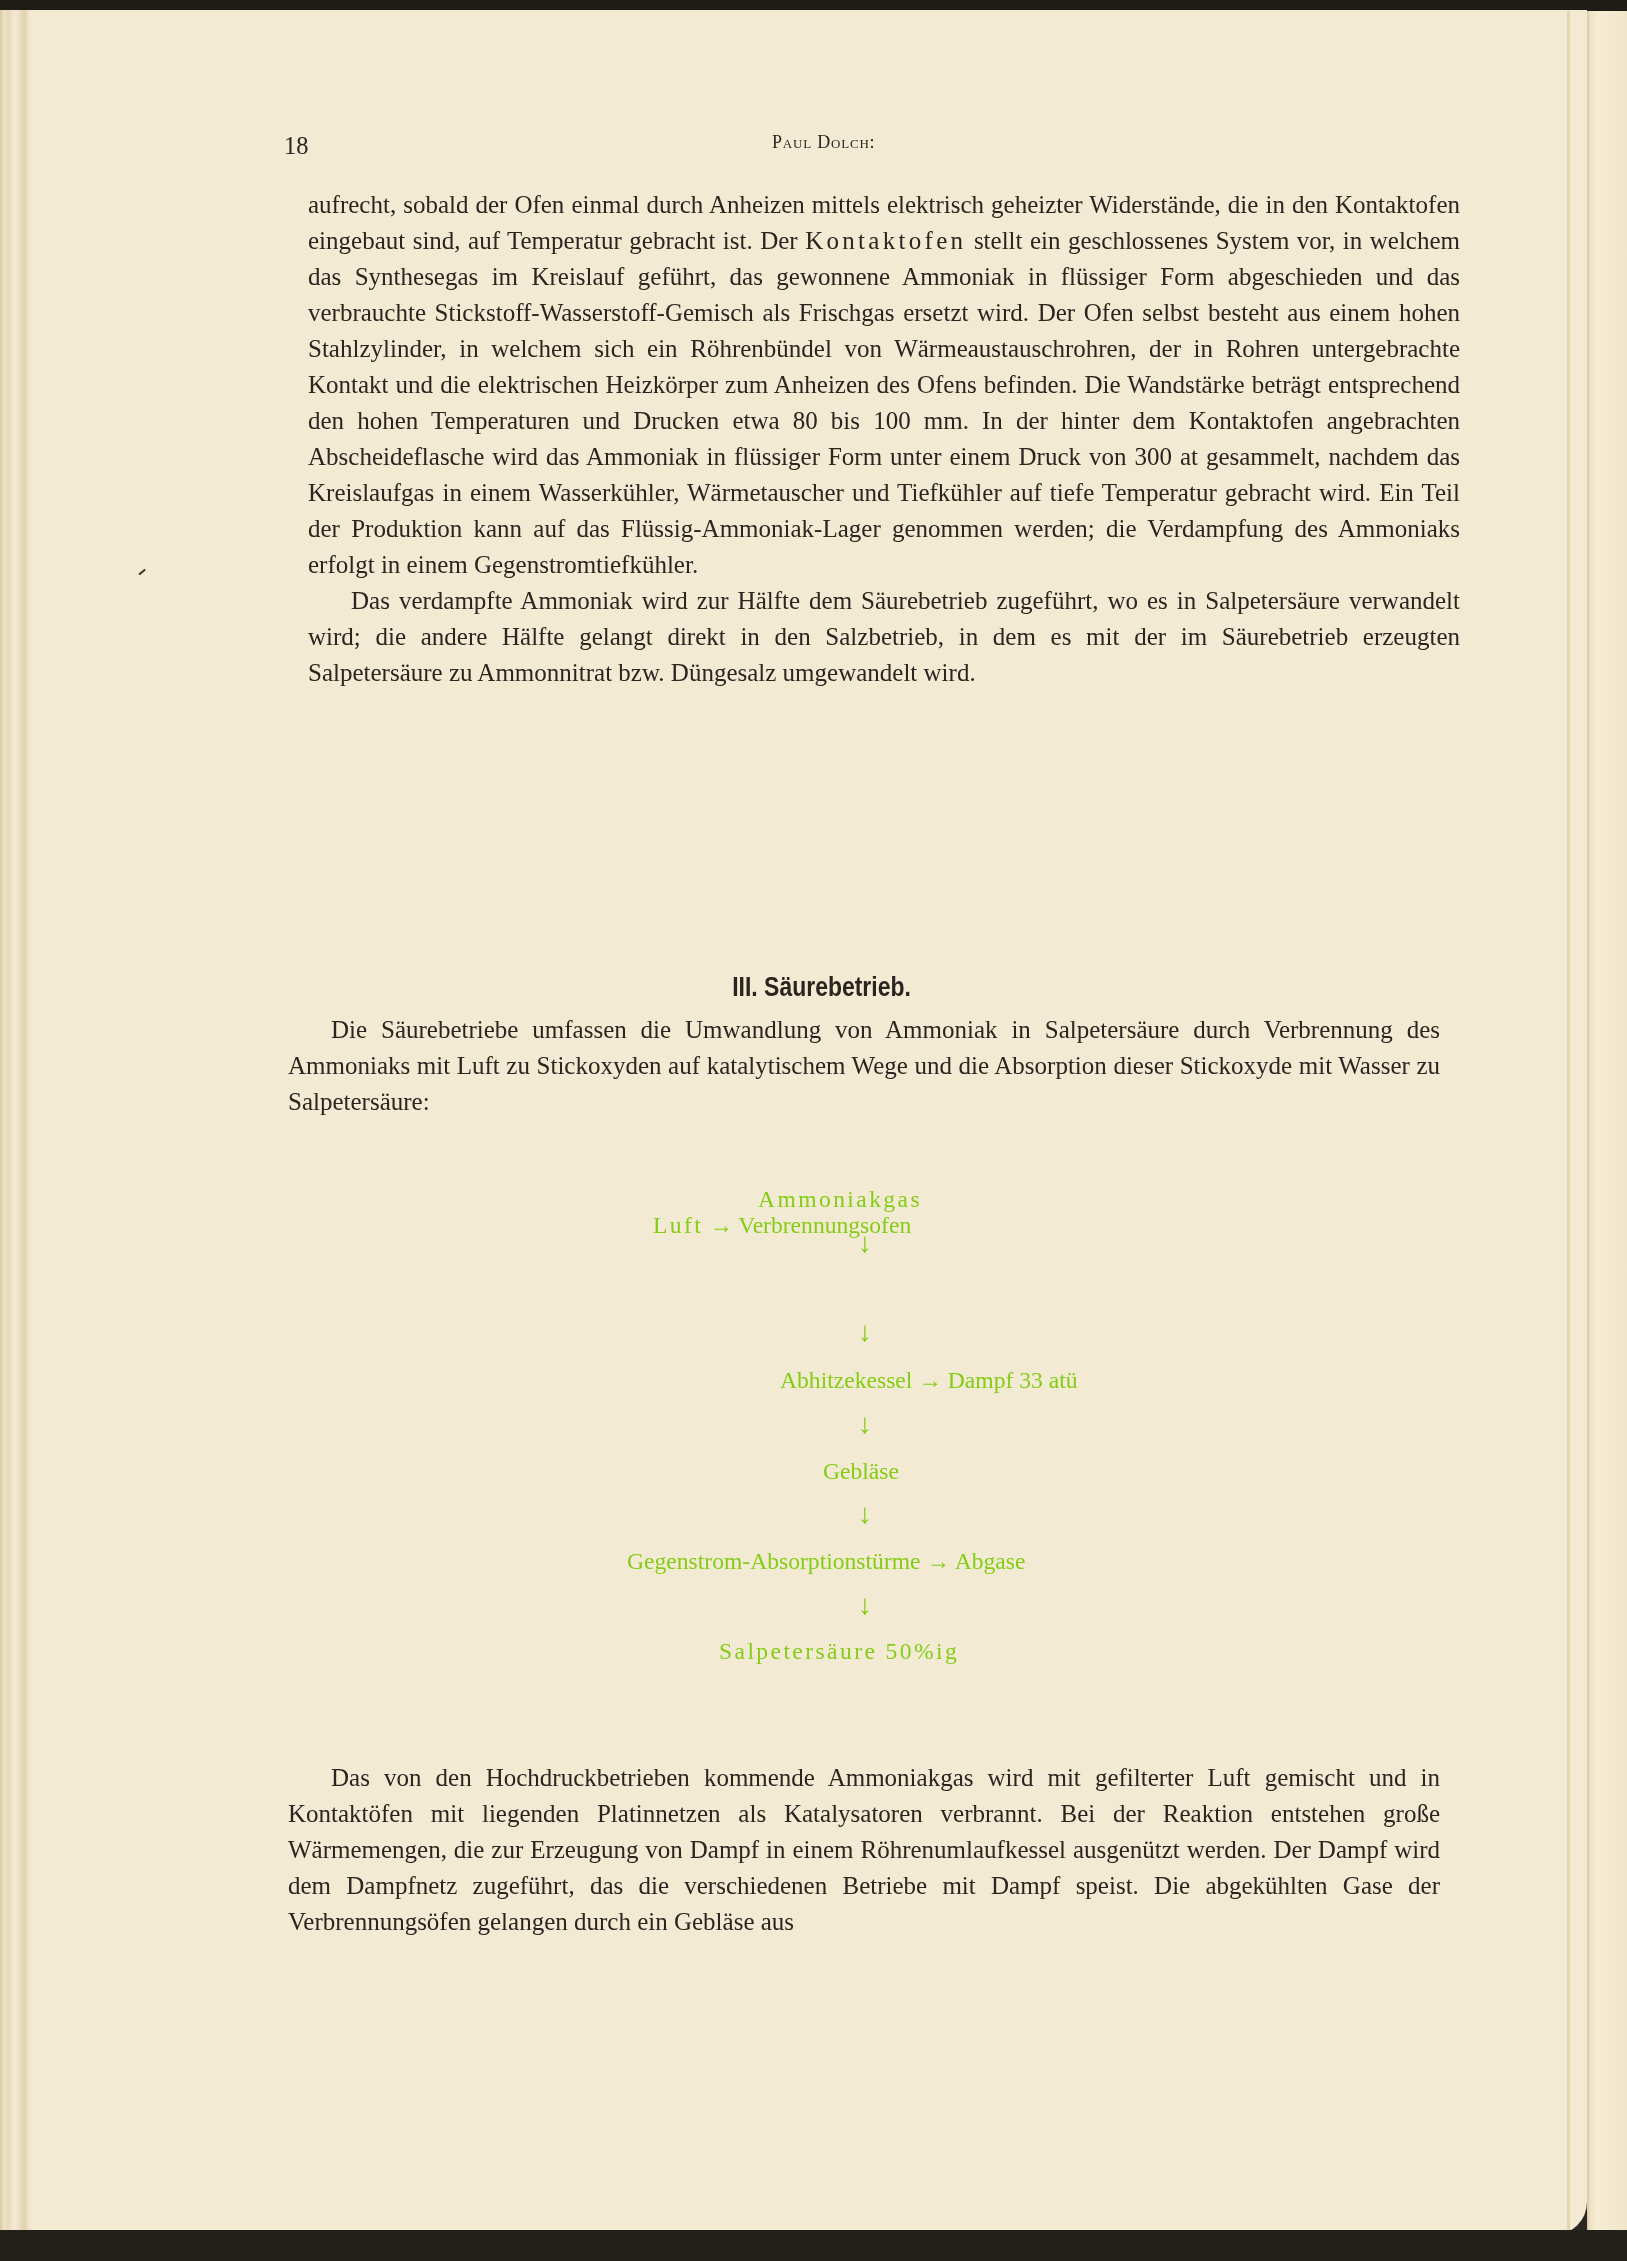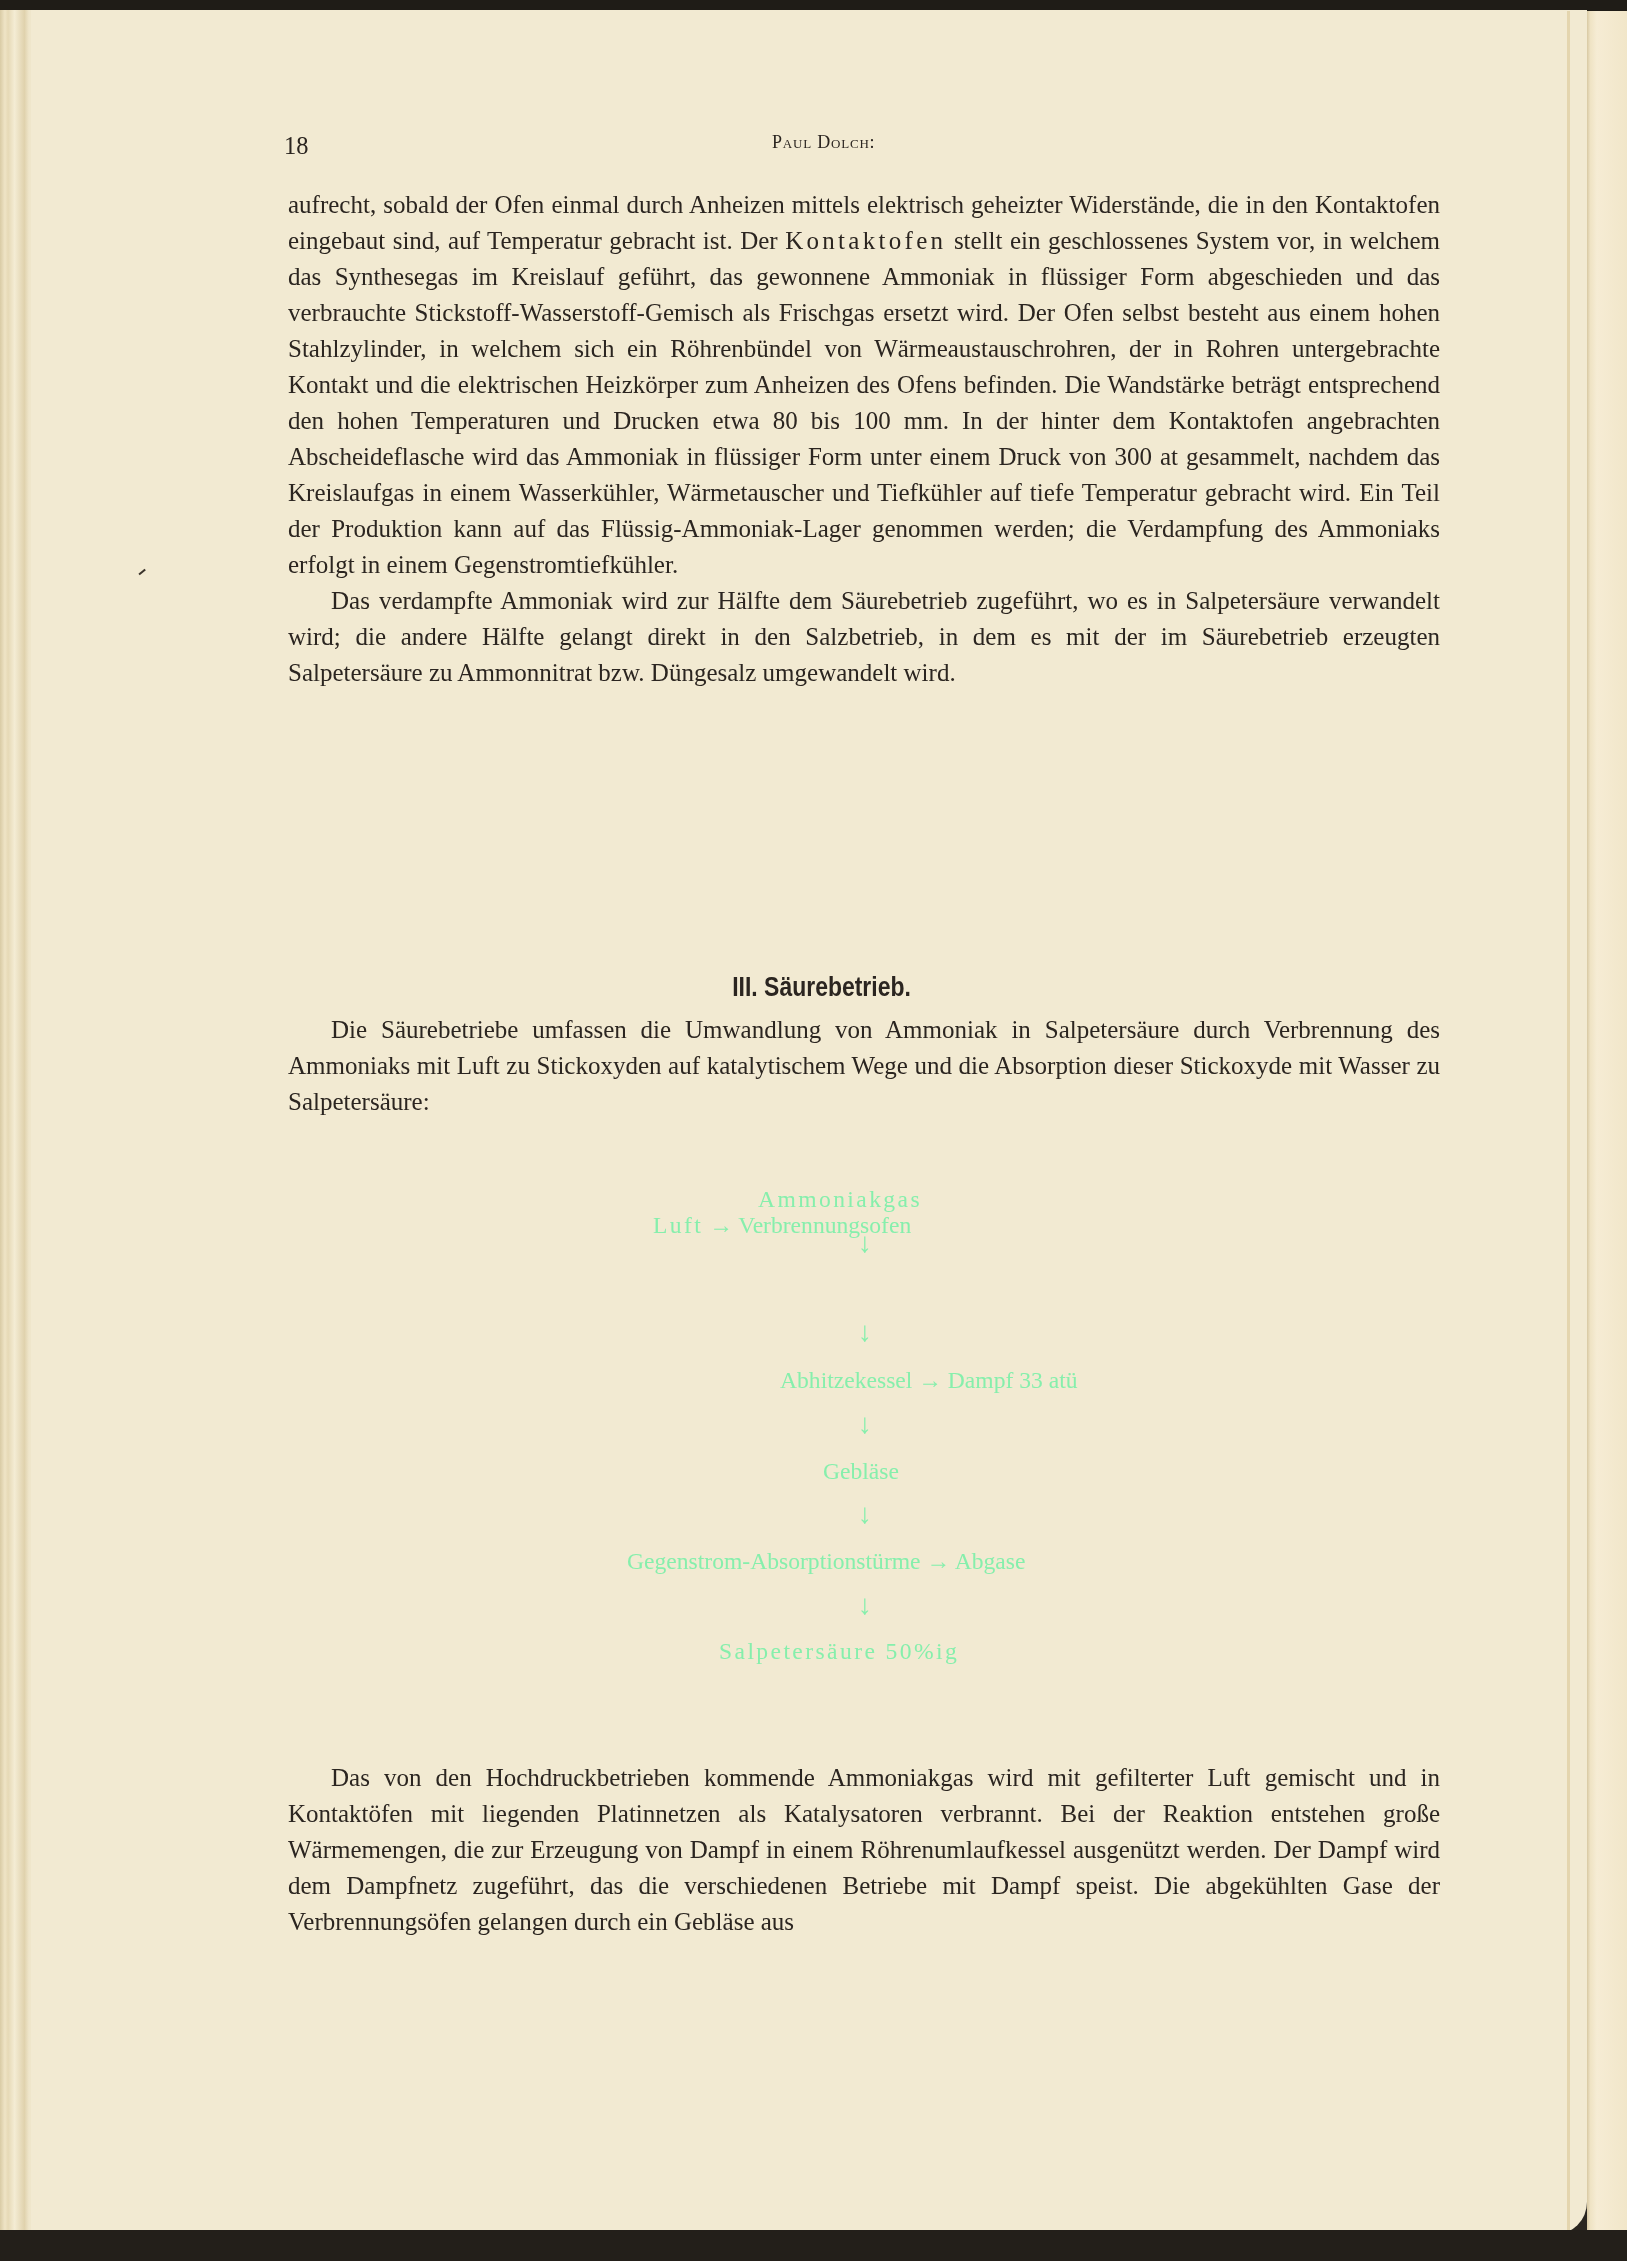--- a/index.html
+++ b/index.html
@@ -37,42 +37,42 @@
   .text p { margin:0; }
   .indent { text-indent:43px; }
   .spaced { letter-spacing:3.3px; }
 
   .section-heading {
     position:absolute; top:972px; left:0; width:1627px; text-align:center;
     font-family:"Liberation Sans","DejaVu Sans",sans-serif; font-weight:bold; font-size:27px;
     color:#2b2520; transform:scaleX(0.85); transform-origin:867px 0;
   }
 
-  .flow { position:absolute; color:#86efac; font-family:"Liberation Serif","DejaVu Serif",serif; font-size:23.6px; white-space:nowrap; }
+  .flow { position:absolute; color:#84cc16; font-family:"Liberation Serif","DejaVu Serif",serif; font-size:23.6px; white-space:nowrap; }
   .flow .arrow-down { position:absolute; font-size:28px; line-height:28px; }
   .wide { letter-spacing:2.4px; }
   .mark { position:absolute; left:138px; top:571px; width:8.1px; height:1.6px; background:#3a332b; transform:rotate(-40deg); }
 </style>
 </head>
 <body>
 
 <div class="top-edge"></div>
 <div class="page"></div>
 <div class="page-stack-left"></div>
 <div class="right-strip"></div>
 <div class="gutter-line"></div>
 <div class="bottom-edge"></div>
 <div class="mark"></div>
 
 <div class="running-head">
   <span class="page-number">18</span>
   <span class="running-title">Paul Dolch:</span>
 </div>
 
-<div class="text" style="top:187px;">
+<div class="text" style="top:187px;margin-left:20px;">
   <p><span>aufrecht, sobald der Ofen einmal durch Anheizen mittels elektrisch geheizter Widerstände, die in den Kontaktofen eingebaut sind, auf Temperatur gebracht ist. Der </span><span class="spaced">Kontaktofen</span><span> stellt ein geschlossenes System vor, in welchem das Synthesegas im Kreislauf geführt, das gewonnene Ammoniak in flüssiger Form abgeschieden und das verbrauchte Stickstoff-Wasserstoff-Gemisch als Frischgas ersetzt wird. Der Ofen selbst besteht aus einem hohen Stahlzylinder, in welchem sich ein Röhrenbündel von Wärmeaustauschrohren, der in Rohren untergebrachte Kontakt und die elektrischen Heizkörper zum Anheizen des Ofens befinden. Die Wandstärke beträgt entsprechend den hohen Temperaturen und Drucken etwa 80 bis 100 mm. In der hinter dem Kontaktofen angebrachten Abscheideflasche wird das Ammoniak in flüssiger Form unter einem Druck von 300 at gesammelt, nachdem das Kreislaufgas in einem Wasserkühler, Wärmetauscher und Tiefkühler auf tiefe Temperatur gebracht wird. Ein Teil der Produktion kann auf das Flüssig-Ammoniak-Lager genommen werden; die Verdampfung des Ammoniaks erfolgt in einem Gegenstromtiefkühler.</span></p>
   <p class="indent">Das verdampfte Ammoniak wird zur Hälfte dem Säurebetrieb zugeführt, wo es in Salpetersäure verwandelt wird; die andere Hälfte gelangt direkt in den Salzbetrieb, in dem es mit der im Säurebetrieb erzeugten Salpetersäure zu Ammonnitrat bzw. Düngesalz umgewandelt wird.</p>
 </div>
 
 <div class="section-heading">III. Säurebetrieb.</div>
 
 <div class="text" style="top:1012px;">
   <p class="indent">Die Säurebetriebe umfassen die Umwandlung von Ammoniak in Salpetersäure durch Verbrennung des Ammoniaks mit Luft zu Stickoxyden auf katalytischem Wege und die Absorption dieser Stickoxyde mit Wasser zu Salpetersäure:</p>
 </div>
 

